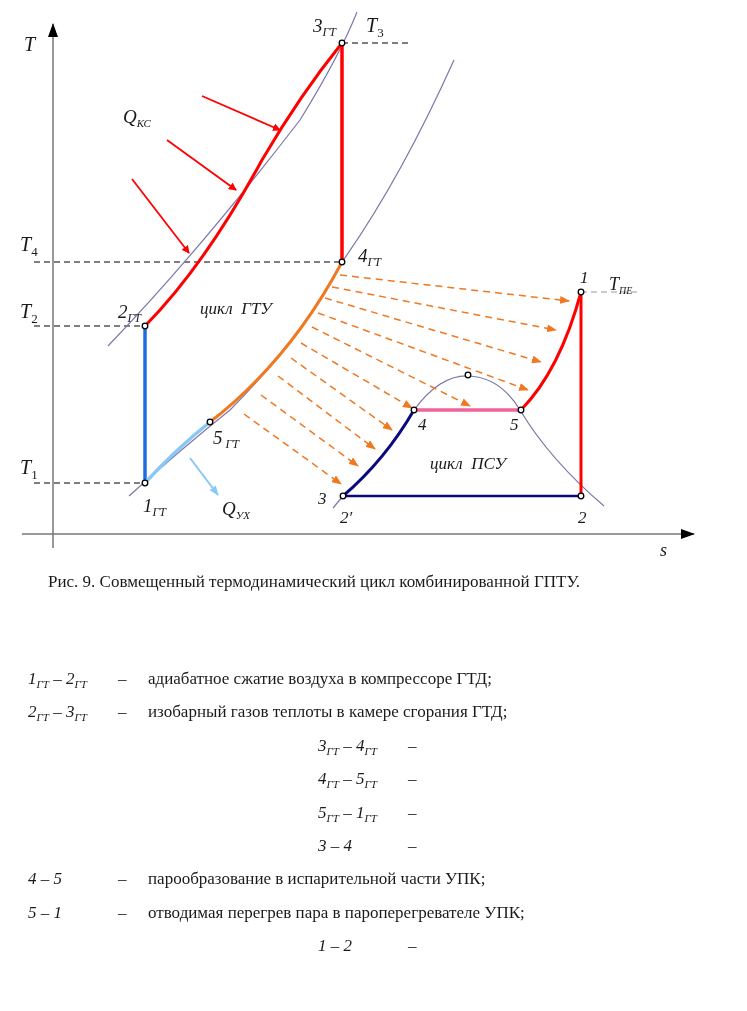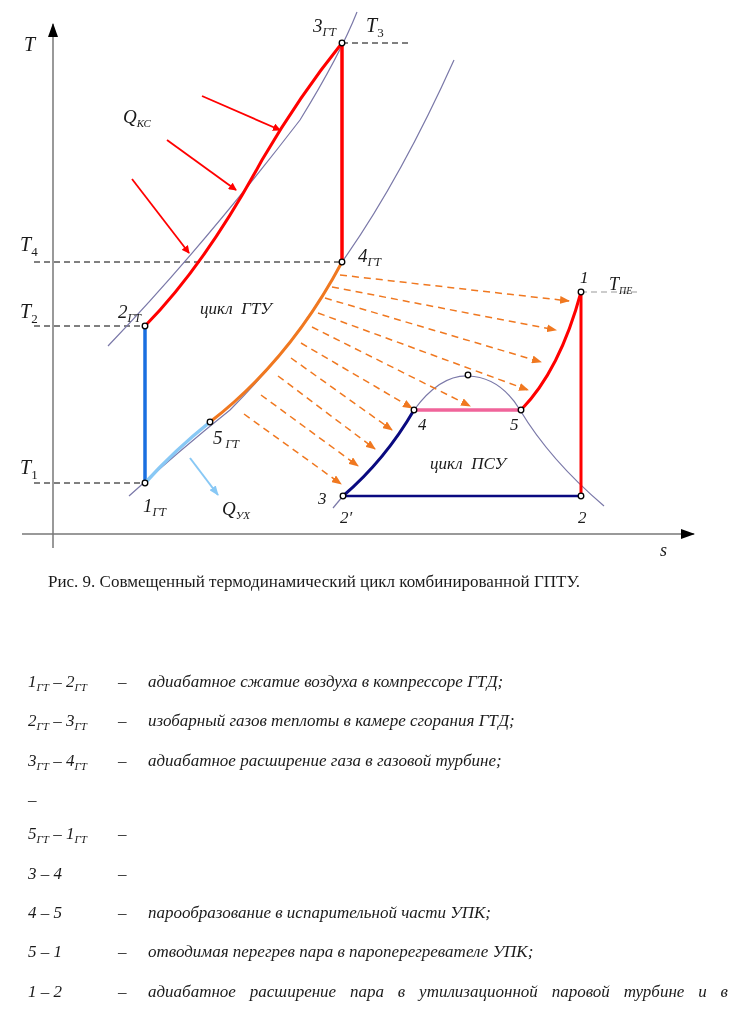--- a/index.html
+++ b/index.html
@@ -5,25 +5,25 @@
   html, body { margin: 0; padding: 0; background: #ffffff; }
   body { width: 747px; height: 1011px; position: relative; overflow: hidden;
          font-family: "Liberation Serif", serif; color: #1a1a1a; }
   #diagram { position: absolute; left: 0; top: 0; width: 747px; height: 560px; }
   .lbl { font-family: "Liberation Serif", serif; font-style: italic; fill: #1a1a1a; }
   .caption { position: absolute; left: 40px; top: 569px; width: 690px;
              font-size: 17px; line-height: 25px; margin-left: 8px; }
   .caption .q { font-style: italic; }
   .caption sub { font-size: 11px; font-style: italic; }
   .legend { position: absolute; left: 28px; top: 668px; width: 700px; }
-  .row { display: flex; font-size: 17px; line-height: 28px; margin-bottom: 6px; }
+  .row { display: flex; font-size: 17px; line-height: 22px; margin-bottom: 6px; justify-content: center; }
   .row .key { width: 90px; font-style: italic; flex: none; }
   .row .key sub { font-size: 11px; }
   .row .dash { width: 30px; flex: none; text-align: left; }
-  .row .desc { flex: 1; text-align: justify; font-style: italic; }
+  .row .desc { flex: 1; text-align: justify; }
 </style>
 </head>
 <body>
 
 <svg id="diagram" viewBox="0 0 747 560" xmlns="http://www.w3.org/2000/svg">
   <defs>
     <marker id="arrRed" markerWidth="8" markerHeight="8" refX="7" refY="4" orient="auto" markerUnits="userSpaceOnUse">
         <path d="M0,0 L8,4 L0,8 z" fill="#ff0000"></path>
       </marker>
     <marker id="arrOrange" markerWidth="10" markerHeight="8" refX="9" refY="4" orient="auto" markerUnits="userSpaceOnUse">
@@ -148,23 +148,23 @@
       <span class="desc">адиабатное сжатие воздуха в компрессоре ГТД;</span>
     </div>
     <div class="row">
       <span class="key"><span>2</span><sub>ГТ</sub> – <span>3</span><sub>ГТ</sub></span>
       <span class="dash">–</span>
       <span class="desc">изобарный газов теплоты в камере сгорания ГТД;</span>
     </div>
     <div class="row">
       <span class="key"><span>3</span><sub>ГТ</sub> – <span>4</span><sub>ГТ</sub></span>
       <span class="dash">–</span>
-      <span class="desc">адиабатное расширение газа в газовой турбине;</span>
     </div>
     <div class="row">
+      <span class="key"><span>4</span><sub>ГТ</sub> – <span>5</span><sub>ГТ</sub></span>
       <span class="dash">–</span>
     </div>
     <div class="row">
       <span class="key"><span>5</span><sub>ГТ</sub> – <span>1</span><sub>ГТ</sub></span>
       <span class="dash">–</span>
     </div>
     <div class="row">
       <span class="key"><span>3</span><sub></sub> – <span>4</span><sub></sub></span>
       <span class="dash">–</span>
     </div>
@@ -174,15 +174,14 @@
       <span class="desc">парообразование в испарительной части УПК;</span>
     </div>
     <div class="row">
       <span class="key"><span>5</span><sub></sub> – <span>1</span><sub></sub></span>
       <span class="dash">–</span>
       <span class="desc">отводимая перегрев пара в пароперегревателе УПК;</span>
     </div>
     <div class="row">
       <span class="key"><span>1</span><sub></sub> – <span>2</span><sub></sub></span>
       <span class="dash">–</span>
-      <span class="desc">адиабатное расширение пара в утилизационной паровой турбине и в утилизационном турбогенераторе;</span>
     </div>
   </div>
 
 </body></html>

